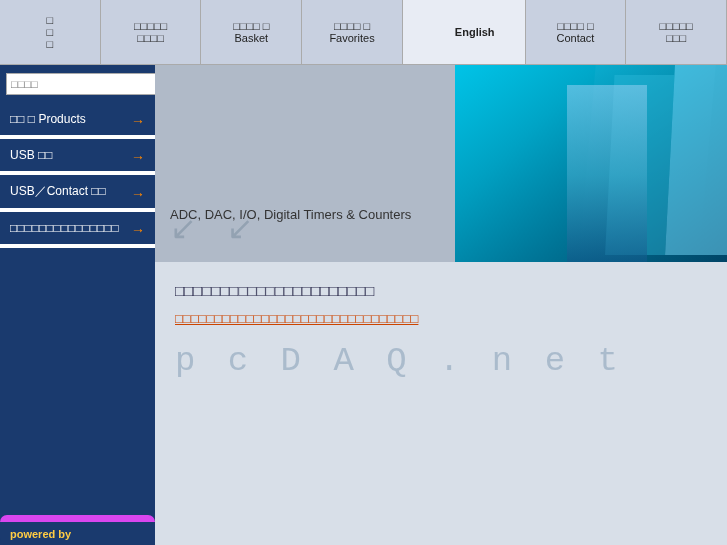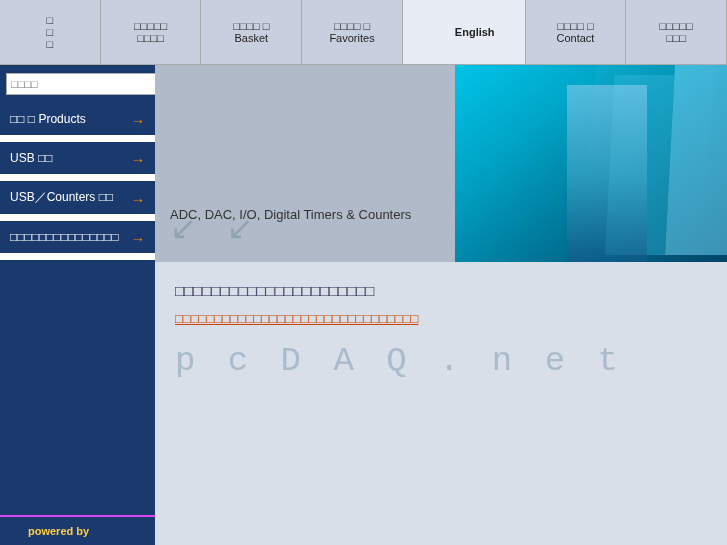--- a/index.html
+++ b/index.html
@@ -74,39 +74,40 @@
     }
 
     .sidebar-item {
       display: flex;
       align-items: center;
       justify-content: space-between;
       padding: 8px 10px;
       color: white;
       font-size: 12px;
       cursor: pointer;
-      border-bottom: 7px solid #ffffff;
+      border-bottom: 4px solid #ffffff;
     }
     .sidebar-arrow {
       color: #ff8800;
       font-size: 14px;
       font-weight: bold;
     }
 
     #powered-by {
       margin-top: auto;
       background: #1a3a6e;
-      padding: 6px 28px;
+      padding: 6px 10px;
       color: #ffcc44;
       font-size: 11px;
       font-weight: bold;
-      border-top: 2px solid #d946ef;
+      border-top: 7px solid #d946ef;
       height: 30px;
       display: flex;
       align-items: center;
+      border-radius: 7px;
     }
 
     
     #content {
       flex: 1;
       background: #d8dfe8;
       display: flex;
       flex-direction: column;
     }
 
@@ -230,21 +231,21 @@
 
     <div class="sidebar-item">
       <span>□□ □ Products</span>
       <span class="sidebar-arrow">→</span>
     </div>
     <div class="sidebar-item">
       <span>USB □□</span>
       <span class="sidebar-arrow">→</span>
     </div>
     <div class="sidebar-item">
-      <span>USB／Counters □□</span>
+      <span>USB／Contact □□</span>
       <span class="sidebar-arrow">→</span>
     </div>
     <div class="sidebar-item">
       <span>□□□□□□□□□□□□□□□</span>
       <span class="sidebar-arrow">→</span>
     </div>
 
     <div style="flex:1; background:#1a3a6e;"></div>
 
     <div id="powered-by">powered by</div>

